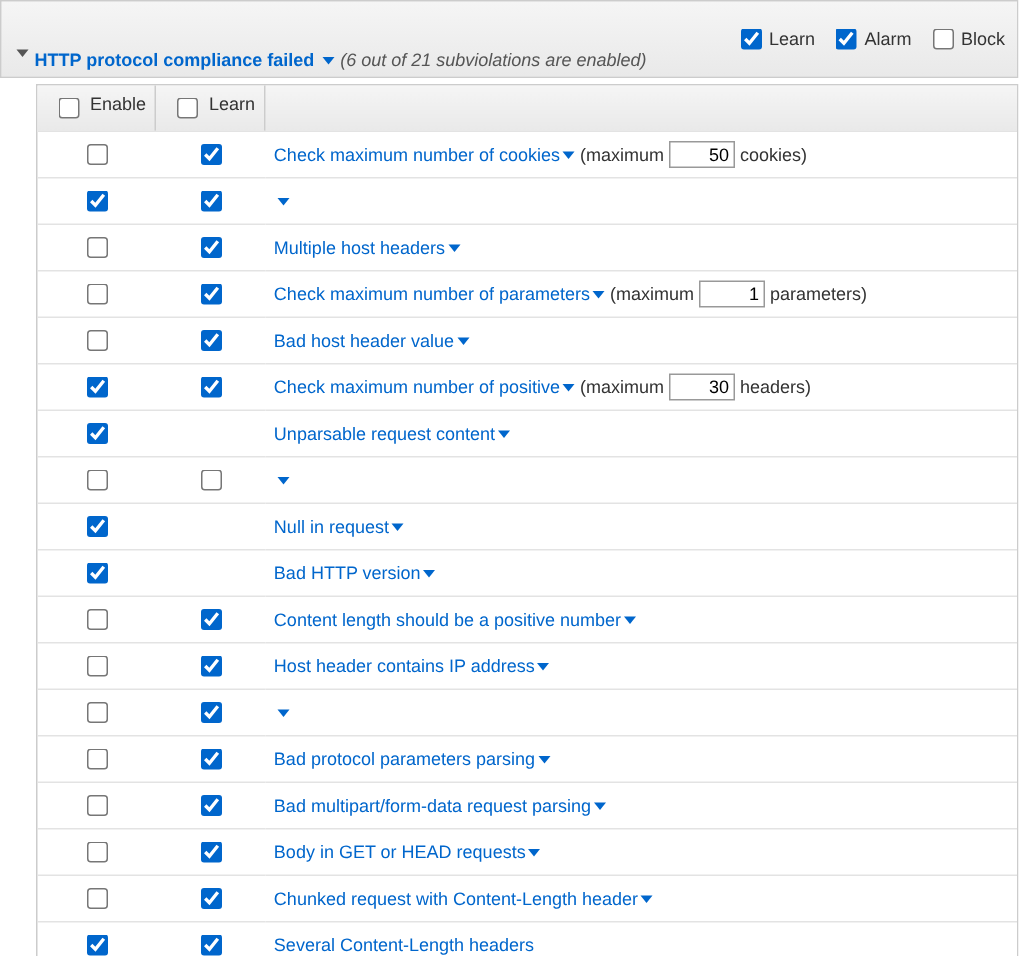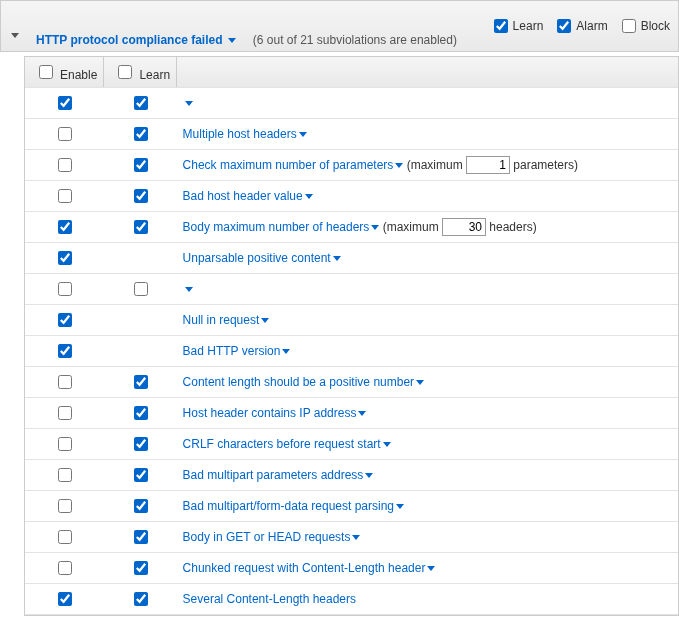--- a/index.html
+++ b/index.html
@@ -12,23 +12,23 @@
     width: 679px;
   }
   .header-bar {
     background: linear-gradient(#f5f5f5, #e9e9e9);
     border: 1px solid #ccc;
     padding: 4px 8px;
     display: flex;
     align-items: center;
     justify-content: space-between;
   }
-  .header-left { display: flex; gap: 17px; margin-top: 28px; }
+  .header-left { display: flex; gap: 4px; margin-top: 28px; }
   .header-title { color: #0066cc; font-weight: bold; cursor: pointer; }
-  .header-sub { color: #555; }
+  .header-sub { color: #555; font-style: italic; }
   .header-right { display: flex; align-items: center; gap: 10px; }
   .hr-item { display: flex; align-items: center; gap: 2px; }
   .hr-item label { color: #333; }
   .tri-down {
     display: inline-block;
     width: 0; height: 0;
     border-left: 4px solid transparent;
     border-right: 4px solid transparent;
     border-top: 5px solid #555;
     vertical-align: middle;
@@ -72,21 +72,21 @@
     text-align: right;
     padding: 1px 3px;
     border: 1px solid #999;
     height: 18px;
   }
   input[type="checkbox"] {
     width: 14px; height: 14px;
     accent-color: #0066cc;
     vertical-align: middle;
   }
-  .th-inner { display: flex; align-items: flex-end; gap: 4px; justify-content: flex-start; padding-left: 4px;}
+  .th-inner { display: flex; align-items: flex-start; gap: 4px; justify-content: flex-start; padding-left: 4px;}
 </style>
 </head>
 <body>
 
 <div class="header-bar">
   <div class="header-left">
     <span class="tri-down"></span>
     <span class="header-title">
       <span>HTTP protocol compliance failed</span>
       <span class="tri-down-blue"></span>
@@ -122,20 +122,25 @@
         <th class="col-check">
           <div class="th-inner">
             <input type="checkbox" style="">
             <span>Learn</span>
           </div>
         </th>
         <th></th>
       </tr>
     </thead>
     <tbody id="rows-body">
+    <tr>
+          <td class="col-check-body"><input type="checkbox" style=""></td>
+          <td class="col-check-body"><input type="checkbox" checked="" style=""></td>
+          <td><span class="link">Check maximum number of cookies</span><span class="tri-down-blue"></span><span class="paren"> (maximum </span><input type="text" value="50" style=""><span class="paren"> cookies)</span></td>
+        </tr>
         <tr>
           <td class="col-check-body"><input type="checkbox" checked="" style=""></td>
           <td class="col-check-body"><input type="checkbox" checked="" style=""></td>
           <td><span class="tri-down-blue"></span></td>
         </tr>
         <tr>
           <td class="col-check-body"><input type="checkbox" style=""></td>
           <td class="col-check-body"><input type="checkbox" checked="" style=""></td>
           <td><span class="link">Multiple host headers</span><span class="tri-down-blue"></span></td>
         </tr>
@@ -145,26 +150,26 @@
           <td><span class="link">Check maximum number of parameters</span><span class="tri-down-blue"></span><span class="paren"> (maximum </span><input type="text" value="1" style=""><span class="paren"> parameters)</span></td>
         </tr>
         <tr>
           <td class="col-check-body"><input type="checkbox" style=""></td>
           <td class="col-check-body"><input type="checkbox" checked="" style=""></td>
           <td><span class="link">Bad host header value</span><span class="tri-down-blue"></span></td>
         </tr>
         <tr>
           <td class="col-check-body"><input type="checkbox" checked="" style=""></td>
           <td class="col-check-body"><input type="checkbox" checked="" style=""></td>
-          <td><span class="link">Body maximum number of headers</span><span class="tri-down-blue"></span><span class="paren"> (maximum </span><input type="text" value="30" style=""><span class="paren"> headers)</span></td>
+          <td><span class="link">Check maximum number of positive</span><span class="tri-down-blue"></span><span class="paren"> (maximum </span><input type="text" value="30" style=""><span class="paren"> headers)</span></td>
         </tr>
         <tr>
           <td class="col-check-body"><input type="checkbox" checked="" style=""></td>
           <td class="col-check-body"></td>
-          <td><span class="link">Unparsable positive content</span><span class="tri-down-blue"></span></td>
+          <td><span class="link">Unparsable request content</span><span class="tri-down-blue"></span></td>
         </tr>
         <tr>
           <td class="col-check-body"><input type="checkbox" style=""></td>
           <td class="col-check-body"><input type="checkbox" style=""></td>
           <td><span class="tri-down-blue"></span></td>
         </tr>
         <tr>
           <td class="col-check-body"><input type="checkbox" checked="" style=""></td>
           <td class="col-check-body"></td>
           <td><span class="link">Null in request</span><span class="tri-down-blue"></span></td>
@@ -180,26 +185,26 @@
           <td><span class="link">Content length should be a positive number</span><span class="tri-down-blue"></span></td>
         </tr>
         <tr>
           <td class="col-check-body"><input type="checkbox" style=""></td>
           <td class="col-check-body"><input type="checkbox" checked="" style=""></td>
           <td><span class="link">Host header contains IP address</span><span class="tri-down-blue"></span></td>
         </tr>
         <tr>
           <td class="col-check-body"><input type="checkbox" style=""></td>
           <td class="col-check-body"><input type="checkbox" checked="" style=""></td>
-          <td><span class="link">CRLF characters before request start</span><span class="tri-down-blue"></span></td>
-        </tr>
-        <tr>
-          <td class="col-check-body"><input type="checkbox" style=""></td>
-          <td class="col-check-body"><input type="checkbox" checked="" style=""></td>
-          <td><span class="link">Bad multipart parameters address</span><span class="tri-down-blue"></span></td>
+          <td><span class="tri-down-blue"></span></td>
+        </tr>
+        <tr>
+          <td class="col-check-body"><input type="checkbox" style=""></td>
+          <td class="col-check-body"><input type="checkbox" checked="" style=""></td>
+          <td><span class="link">Bad protocol parameters parsing</span><span class="tri-down-blue"></span></td>
         </tr>
         <tr>
           <td class="col-check-body"><input type="checkbox" style=""></td>
           <td class="col-check-body"><input type="checkbox" checked="" style=""></td>
           <td><span class="link">Bad multipart/form-data request parsing</span><span class="tri-down-blue"></span></td>
         </tr>
         <tr>
           <td class="col-check-body"><input type="checkbox" style=""></td>
           <td class="col-check-body"><input type="checkbox" checked="" style=""></td>
           <td><span class="link">Body in GET or HEAD requests</span><span class="tri-down-blue"></span></td>

